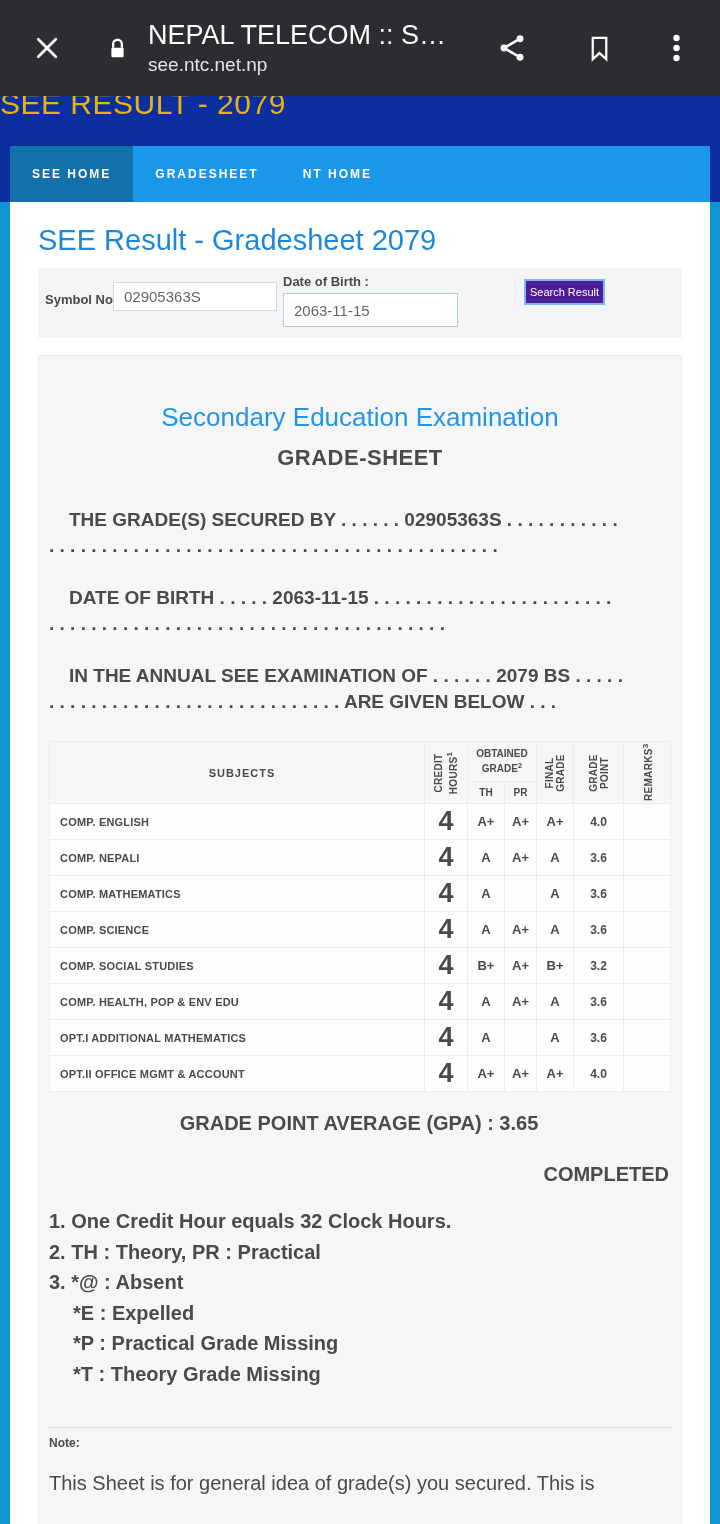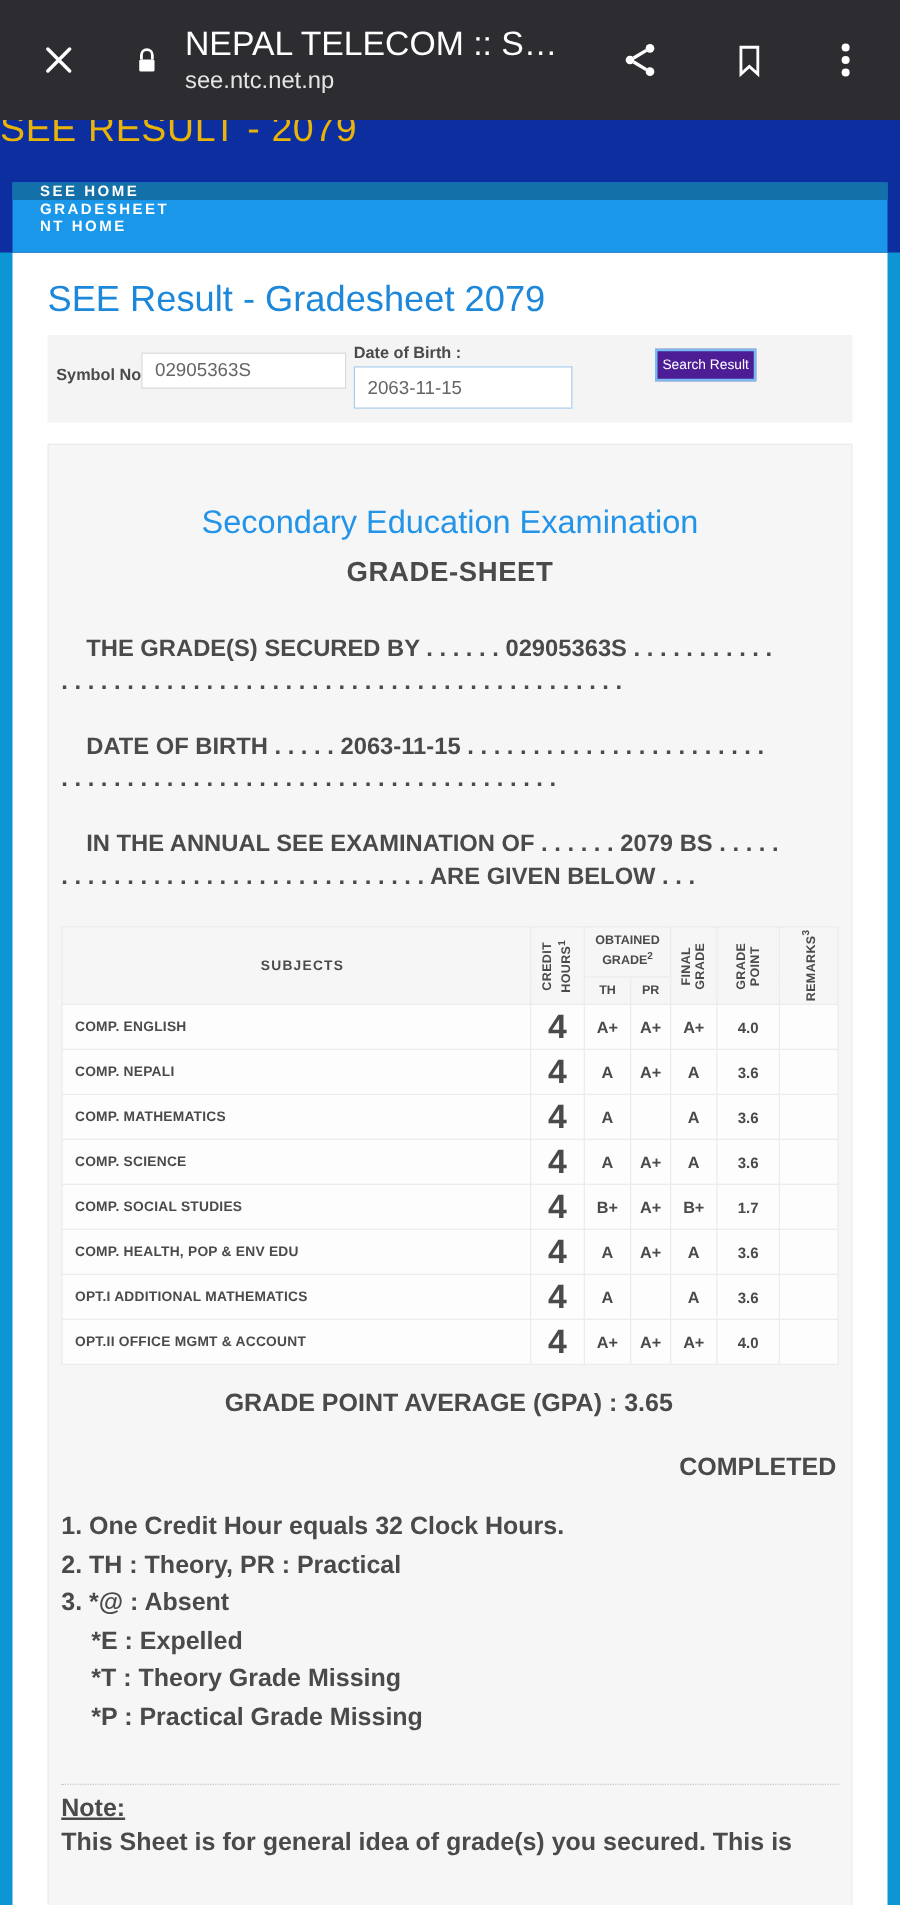--- a/index.html
+++ b/index.html
@@ -44,21 +44,20 @@
     margin-top: -12px;
     letter-spacing: 0.5px;
   }
   .navbar {
     position: absolute;
     bottom: 0; left: 10px; right: 10px;
     height: 56px;
     background: #1b97e9;
     display: flex;
     align-items: stretch;
-    flex-direction: column;
   }
   .nav-tab {
     display: flex; align-items: center;
     padding: 0 22px;
     color: #ffffff;
     font-size: 12px;
     font-weight: 600;
     letter-spacing: 2px;
     cursor: pointer;
     white-space: nowrap;
@@ -158,22 +157,22 @@
   td.c-remarks { text-align: center; }
 
   .gpa-line { margin-top: 20px; text-align: center; font-size: 20px; font-weight: bold; padding-right: 2px; }
   .status-line { margin-top: 28px; text-align: right; font-size: 20px; font-weight: bold; padding-right: 2px; }
 
   .notes { margin-top: 20px; }
   .note-line { font-size: 20px; font-weight: bold; line-height: 30.5px; }
   .note-line.indent { padding-left: 24px; }
 
   .note-divider { border: none; border-top: 1px dotted #c9c9c9; margin-top: 38px; }
-  .note-heading { margin-top: 8px; font-size: 20px; font-weight: bold; text-decoration: underline; }
-  .note-text { margin-top: 2px; font-size: 20px; font-weight: bold; line-height: 27px; }
+  .note-heading { margin-top: 8px; font-size: 12px; font-weight: bold; }
+  .note-text { margin-top: 20px; font-size: 20px; font-weight: normal; line-height: 27px; }
 </style>
 </head>
 <body>
 
 <div class="browser-bar">
   <div class="icon-btn close-btn">
     <svg width="30" height="30" viewBox="0 0 24 24">
         <path d="M5 5 L19 19 M19 5 L5 19" stroke="#ffffff" stroke-width="2.2" stroke-linecap="round" fill="none"></path>
       </svg>
   </div>
@@ -321,21 +320,21 @@
     <td class="c-grade c-final">A</td>
     <td class="c-gpoint">3.6</td>
     <td class="c-remarks"></td>
   </tr>
           <tr>
     <td class="c-subject">COMP. SOCIAL STUDIES</td>
     <td class="c-credit">4</td>
     <td class="c-grade c-th">B+</td>
     <td class="c-grade c-pr">A+</td>
     <td class="c-grade c-final">B+</td>
-    <td class="c-gpoint">1.7</td>
+    <td class="c-gpoint">3.2</td>
     <td class="c-remarks"></td>
   </tr>
           <tr>
     <td class="c-subject">COMP. HEALTH, POP &amp; ENV EDU</td>
     <td class="c-credit">4</td>
     <td class="c-grade c-th">A</td>
     <td class="c-grade c-pr">A+</td>
     <td class="c-grade c-final">A</td>
     <td class="c-gpoint">3.6</td>
     <td class="c-remarks"></td>
@@ -362,21 +361,21 @@
     </table>
 
     <div class="gpa-line">GRADE POINT AVERAGE (GPA) : 3.65</div>
     <div class="status-line">COMPLETED</div>
 
     <div class="notes" id="notes">
         <div class="note-line">1. One Credit Hour equals 32 Clock Hours.</div>
         <div class="note-line">2. TH : Theory, PR : Practical</div>
         <div class="note-line">3. *@ : Absent</div>
         <div class="note-line indent">*E : Expelled</div>
+        <div class="note-line indent">*P : Practical Grade Missing</div>
         <div class="note-line indent">*T : Theory Grade Missing</div>
-        <div class="note-line indent">*P : Practical Grade Missing</div>
       </div>
 
     <hr class="note-divider">
     <div class="note-heading">Note:</div>
     <div class="note-text">This Sheet is for general idea of grade(s) you secured. This is</div>
   </div>
 </div>
 
 </body></html>

